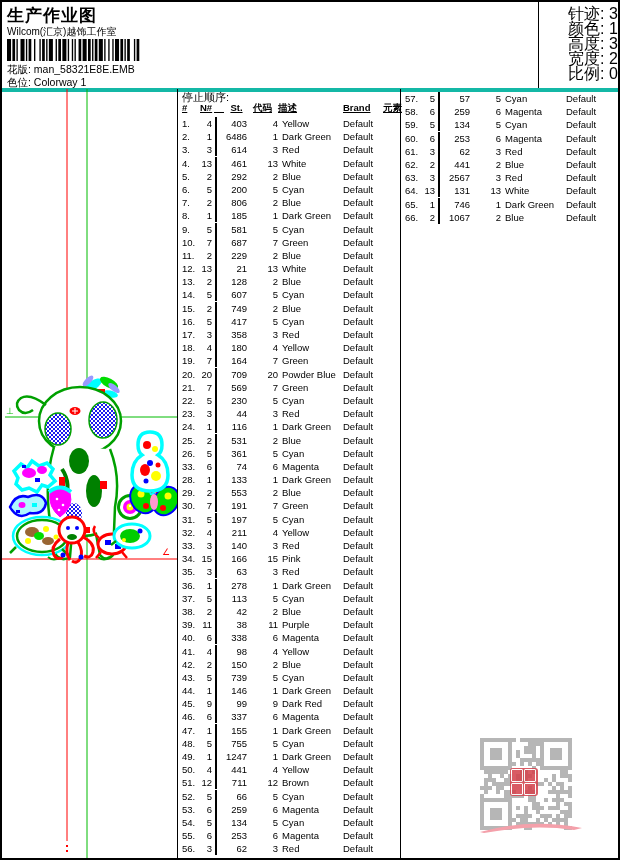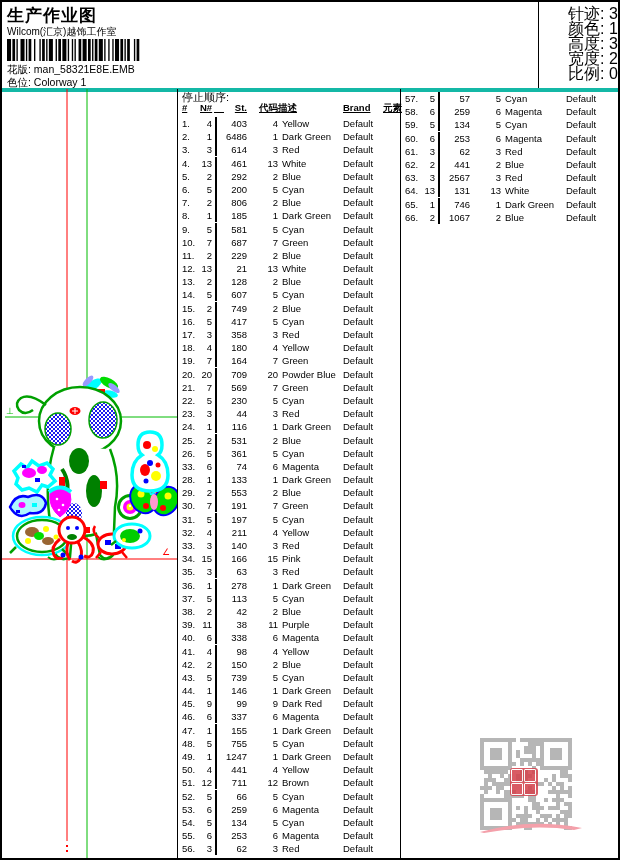--- a/index.html
+++ b/index.html
@@ -21,21 +21,21 @@
   .design{position:absolute;left:0;top:87px;width:175px;height:771px;}
   
   .tbl{position:absolute;top:87px;bottom:0;box-sizing:border-box;border-left:1px solid #000;}
   .tbl1{left:175px;width:223px;height:771px;}
   .tbl2{left:398px;width:192px;height:771px;}
   .tbl-title{position:absolute;left:4px;top:1px;font-size:11px;font-weight:normal;}
   .hrow{position:absolute;left:4px;top:13px;display:grid;
         grid-template-columns:18px 12px 14px 21px 31px 65px 40px 18px;
         font-size:9.5px;font-weight:bold;height:13px;}
   .hrow span{text-decoration:underline;white-space:nowrap;}
-  .hrow .r{text-align:right;}
+  .hrow .r{text-align:center;}
   .hrow .swu{display:inline-block;width:10px;height:10px;border-bottom:1px solid #000;margin-left:2px;}
   .rows{position:absolute;left:4px;}
   .rows1{top:28px;}
   .rows2{top:3px;}
   .trow{display:grid;grid-template-columns:18px 12px 14px 21px 31px 65px 40px 18px;
         height:13.2px;line-height:13.2px;font-size:9.5px;white-space:nowrap;}
   .trow .r{text-align:right;}
   .trow .desc{padding-left:4px;}
   .sw{width:11px;height:9px;border:1px solid #000;margin:1.5px 0 0 3px;box-sizing:border-box;}
   

